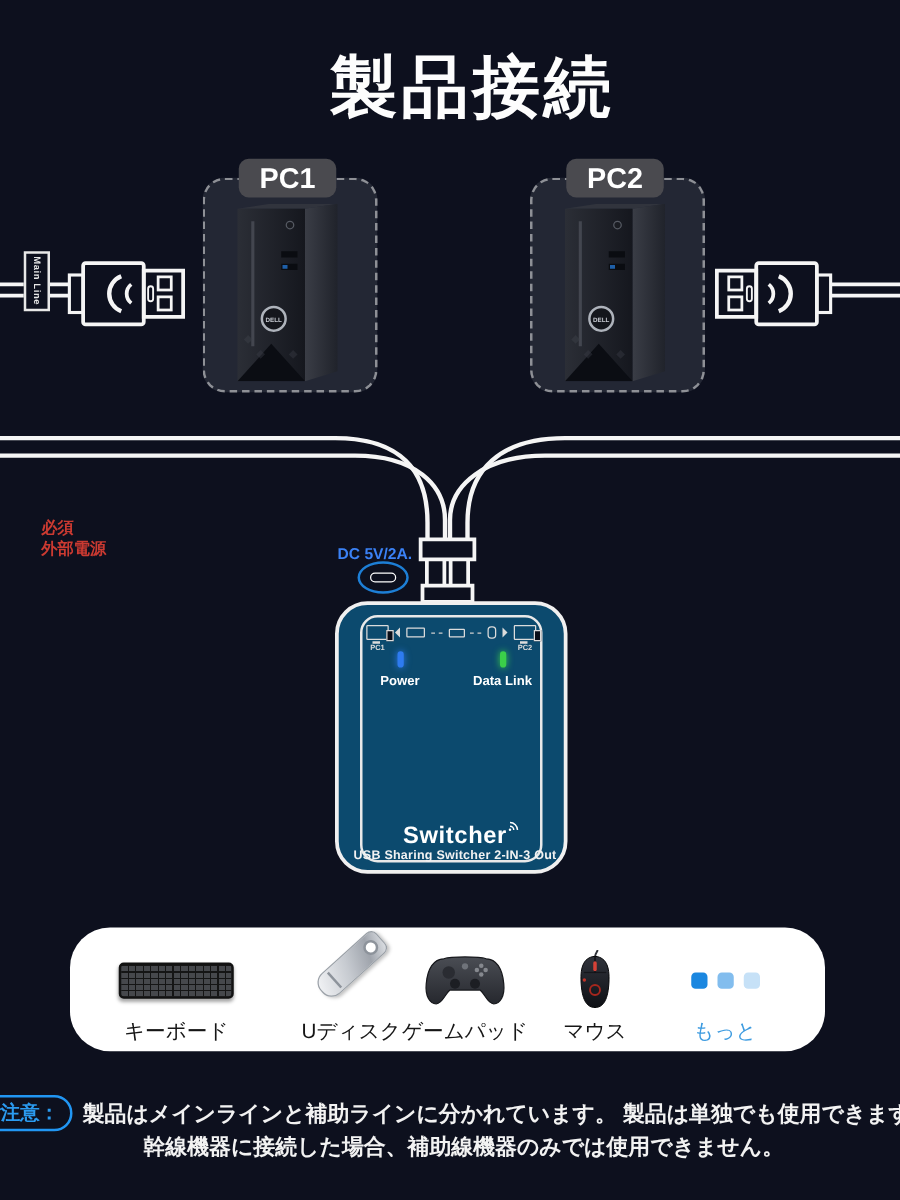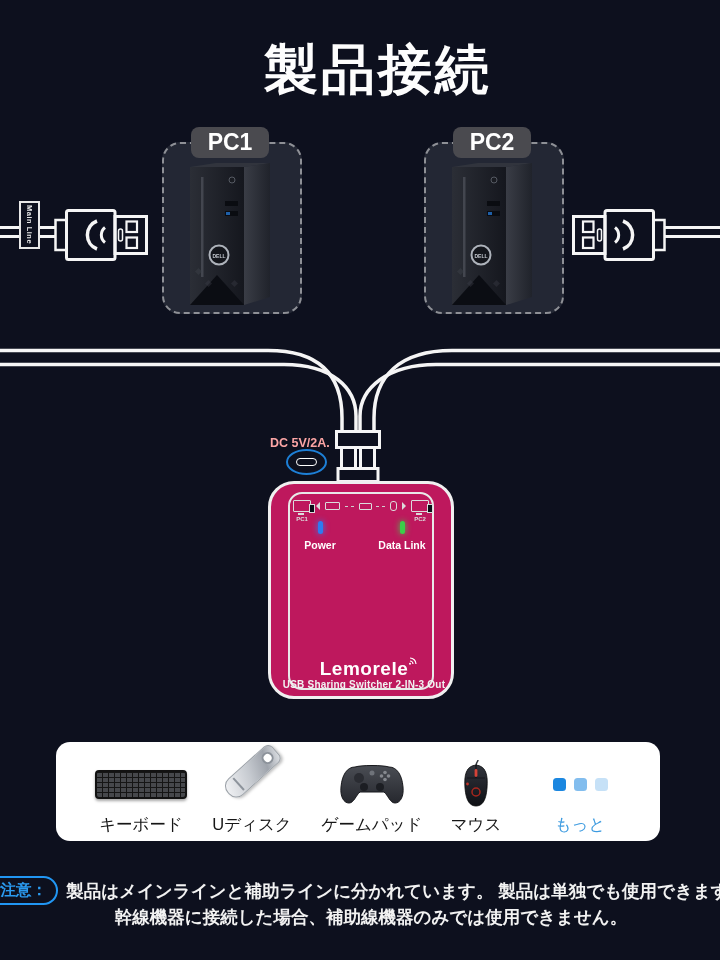--- a/index.html
+++ b/index.html
@@ -48,30 +48,30 @@
     letter-spacing:.5px;white-space:nowrap;
   }
 
   
   .warning{
     left:33px;top:414px;font-size:13px;line-height:16.5px;color:#cb3a31;
     font-weight:600;z-index:2;
   }
 
   
-  .dc-label{left:270px;top:436px;font-size:12.5px;color:#fca5a5;font-weight:600;z-index:2;}
+  .dc-label{left:270px;top:436px;font-size:12.5px;color:#3b82f6;font-weight:600;z-index:2;}
   .usbc{
     left:286px;top:449px;width:37px;height:22px;border:2.5px solid #1d7fd6;
     border-radius:50%;z-index:2;display:flex;align-items:center;justify-content:center;
   }
   .usbc i{display:block;width:19px;height:5.5px;border:1.5px solid #fff;border-radius:4px;}
 
   
   .device{
-    left:268px;top:481px;width:186px;height:218px;background:#be185d;
+    left:268px;top:481px;width:186px;height:218px;background:#0c4a6e;
     border:3px solid #f0f0f0;border-radius:26px;z-index:3;box-sizing:border-box;
   }
   .device-inner{
     position:absolute;left:17px;right:17px;top:8px;bottom:6px;
     border:2px solid #e9e9e9;border-radius:14px;
   }
   .mini-row{
     position:absolute;left:22px;right:22px;top:9px;height:26px;
     display:flex;align-items:center;justify-content:space-between;
   }
@@ -92,21 +92,21 @@
   .led-label{position:absolute;top:55px;width:64px;text-align:center;font-size:10.5px;font-weight:700;color:#fff;}
   .led-label.power{left:17px;}
   .led-label.datalink{left:99px;}
   .brand-row{position:absolute;left:0;width:186px;top:174px;text-align:center;}
   .brand{font-size:19px;font-weight:800;letter-spacing:.5px;color:#fff;display:inline-block;position:relative;}
   .brand svg{position:absolute;right:-11px;top:-4px;}
   .model-line{position:absolute;left:0;width:186px;top:195px;text-align:center;font-size:10px;font-weight:700;letter-spacing:.2px;color:#f2f2f2;}
 
   
   .panel{
-    left:56px;top:742px;width:604px;height:99px;background:#ffffff;border-radius:14px;z-index:2;
+    left:56px;top:742px;width:604px;height:99px;background:#ffffff;border-radius:32px;z-index:2;
   }
   .acc-item{position:absolute;top:10px;width:120px;height:84px;display:flex;flex-direction:column;align-items:center;justify-content:flex-end;}
   .acc-icon{height:56px;display:flex;align-items:center;justify-content:center;margin-bottom:2px;}
   .acc-label{font-size:16.5px;font-weight:500;color:#161616;white-space:nowrap;}
   .acc-label.more{color:#3d9be0;}
   .kb-icon{
     width:88px;height:25px;border-radius:4px;background-color:#46484c;
     background-image:
       repeating-linear-gradient(90deg, transparent 0 5px, #151515 5px 6px),
       repeating-linear-gradient(0deg, transparent 0 4px, #151515 4px 5px);
@@ -249,20 +249,22 @@
     <rect x="8" y="106" width="5" height="5" transform="rotate(45 10.5 108.5)" fill="#3c3f48" opacity="0.5"></rect>
     <rect x="18" y="118" width="5" height="5" transform="rotate(45 20.5 120.5)" fill="#3c3f48" opacity="0.4"></rect>
     <rect x="44" y="118" width="5" height="5" transform="rotate(45 46.5 120.5)" fill="#3c3f48" opacity="0.4"></rect>
   </svg>
 
   <div class="abs mainline-box">
     <span>Main Line</span>
   </div>
 
   <div class="abs warning">
+    <div>必須</div>
+    <div>外部電源</div>
   </div>
 
   <div class="abs dc-label">DC 5V/2A.</div>
   <div class="abs usbc">
       <i></i>
     </div>
 
   <div class="abs device">
     <div class="device-inner"></div>
     <div class="mini-row">
@@ -280,39 +282,39 @@
       <div class="mini-mon">
         <i class="sidebox"></i>
         <span class="mlabel">PC2</span>
       </div>
     </div>
     <i class="led power"></i>
     <i class="led datalink"></i>
     <div class="led-label power">Power</div>
     <div class="led-label datalink">Data Link</div>
     <div class="brand-row">
-      <span class="brand"><span>Lemorele</span><svg width="11" height="11" viewBox="0 0 11 11">
+      <span class="brand"><span>Switcher</span><svg width="11" height="11" viewBox="0 0 11 11">
             <g stroke="#fff" fill="none" stroke-width="1.2">
               <path d="M2,7 A3,3 0 0 1 5,10"></path>
               <path d="M2,4 A6,6 0 0 1 8,10"></path>
             </g>
             <circle cx="2" cy="9.7" r="1" fill="#fff"></circle>
           </svg></span>
     </div>
     <div class="model-line">USB Sharing Switcher 2-IN-3 Out</div>
   </div>
 
   <div class="abs panel">
     <div class="acc-item" style="left:25px;">
       <div class="acc-icon">
           <div class="kb-icon"></div>
         </div>
       <div class="acc-label">キーボード</div>
     </div>
-    <div class="acc-item" style="left:136px;gap:20px;">
+    <div class="acc-item" style="left:165px;gap:20px;">
       <div class="acc-icon">
         <div class="usb-stick">
             <i class="usb-seam"></i>
             <i class="usb-hole"></i>
           </div>
       </div>
       <div class="acc-label">Uディスク</div>
     </div>
     <div class="acc-item" style="left:256px;text-align:center;">
       <div class="acc-icon">

